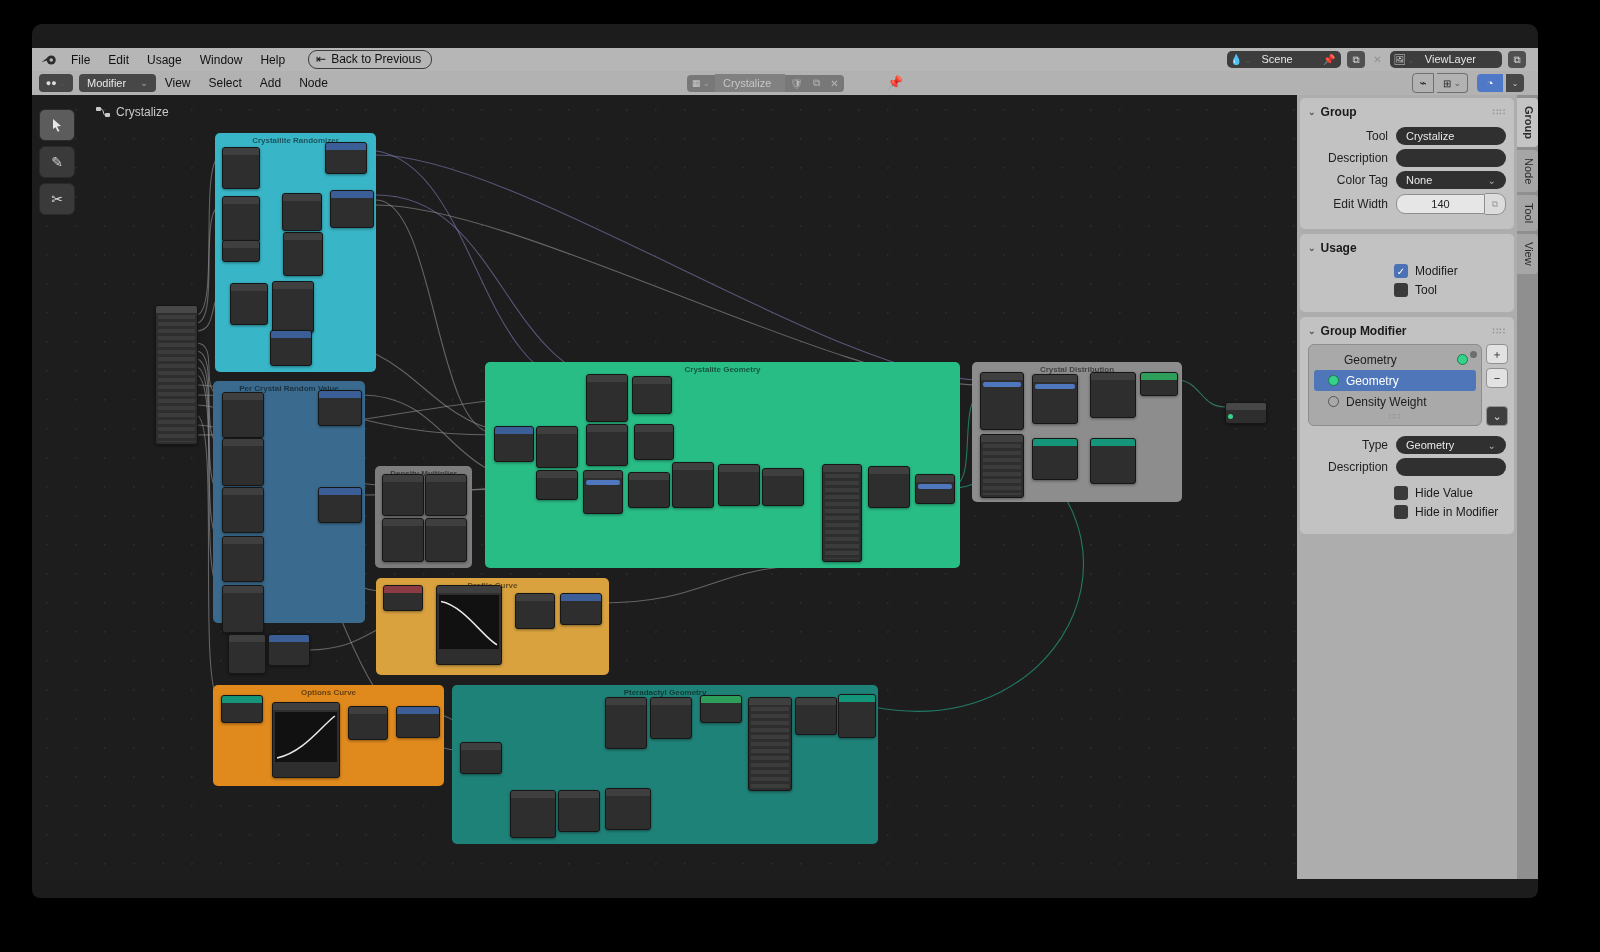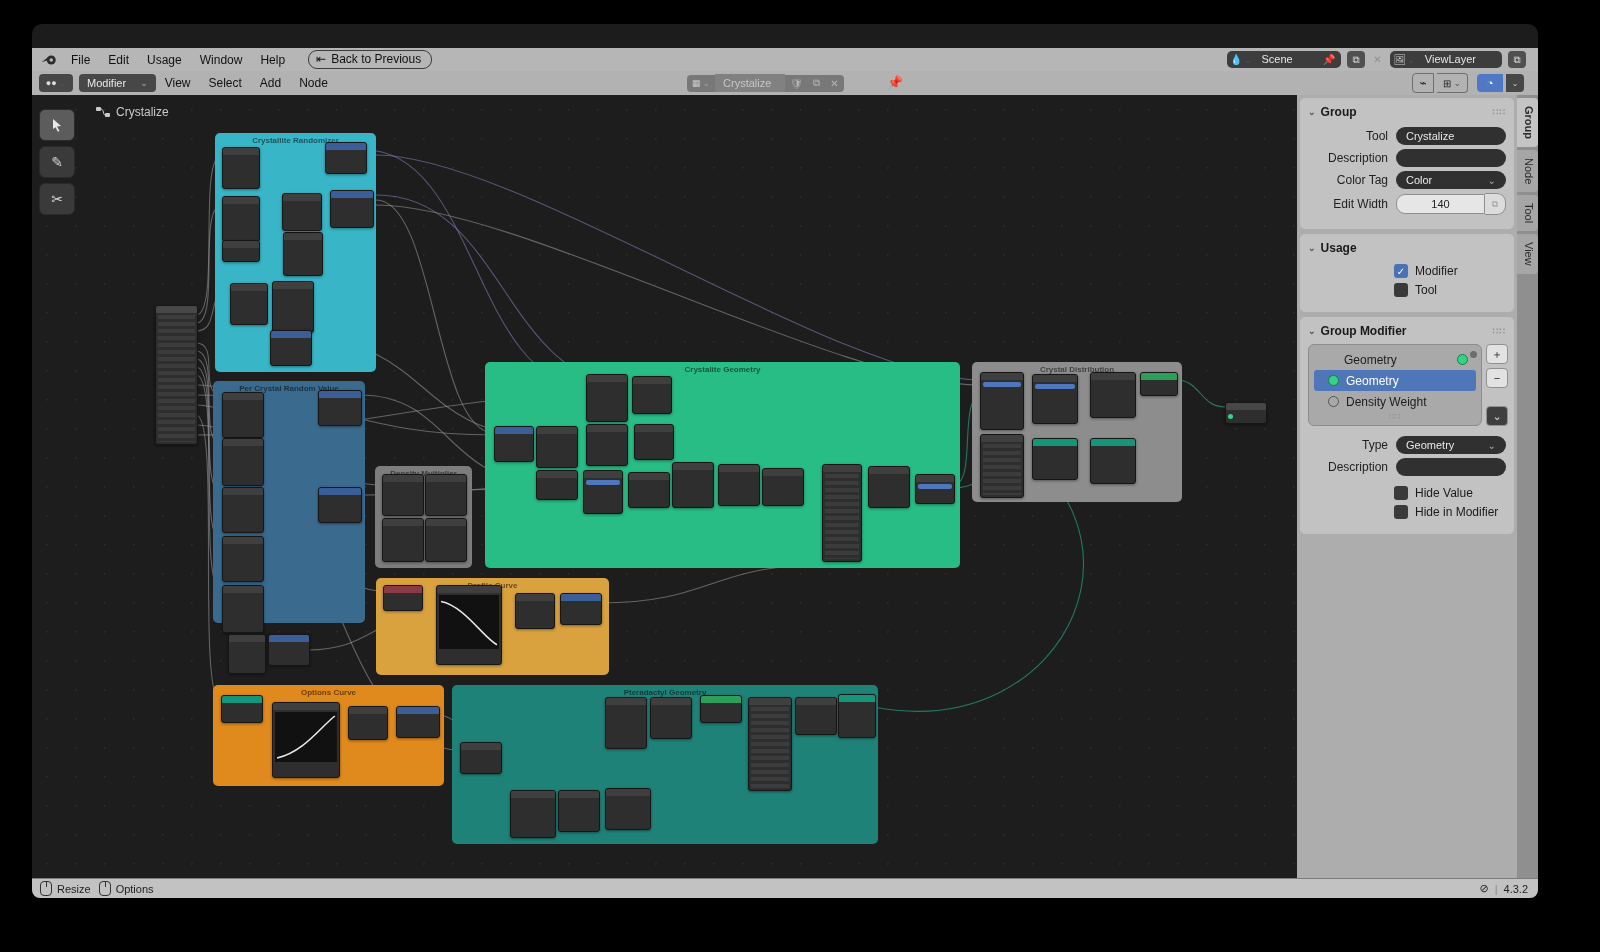--- a/index.html
+++ b/index.html
@@ -492,21 +492,21 @@
       <div class="prow">
         <span class="plabel">Tool</span>
         <span class="dfield">Crystalize</span>
       </div>
       <div class="prow">
         <span class="plabel">Description</span>
         <span class="dfield"></span>
       </div>
       <div class="prow">
         <span class="plabel">Color Tag</span>
-        <span class="dfield dd">Color</span>
+        <span class="dfield dd">None</span>
       </div>
       <div class="prow">
         <span class="plabel">Edit Width</span>
         <span class="numfield">140</span>
         <span class="numbtn">⧉</span>
       </div>
     </div>
 
     <div class="panel">
       <div class="sechead">
@@ -572,25 +572,14 @@
     </div>
   </div>
 
   <div id="tabs">
     <span class="vtab active">Group</span>
     <span class="vtab">Node</span>
     <span class="vtab">Tool</span>
     <span class="vtab">View</span>
   </div>
 
-  <div class="statusbar">
-    <span class="mouse-ic"></span>
-    <span>Resize</span>
-    <span class="mouse-ic"></span>
-    <span>Options</span>
-    <div class="sb-right">
-      <span>⊘</span>
-      <span style="color:#8a8a8a">|</span>
-      <span>4.3.2</span>
-    </div>
-  </div>
  </div>
 </div>
 
 </body></html>

